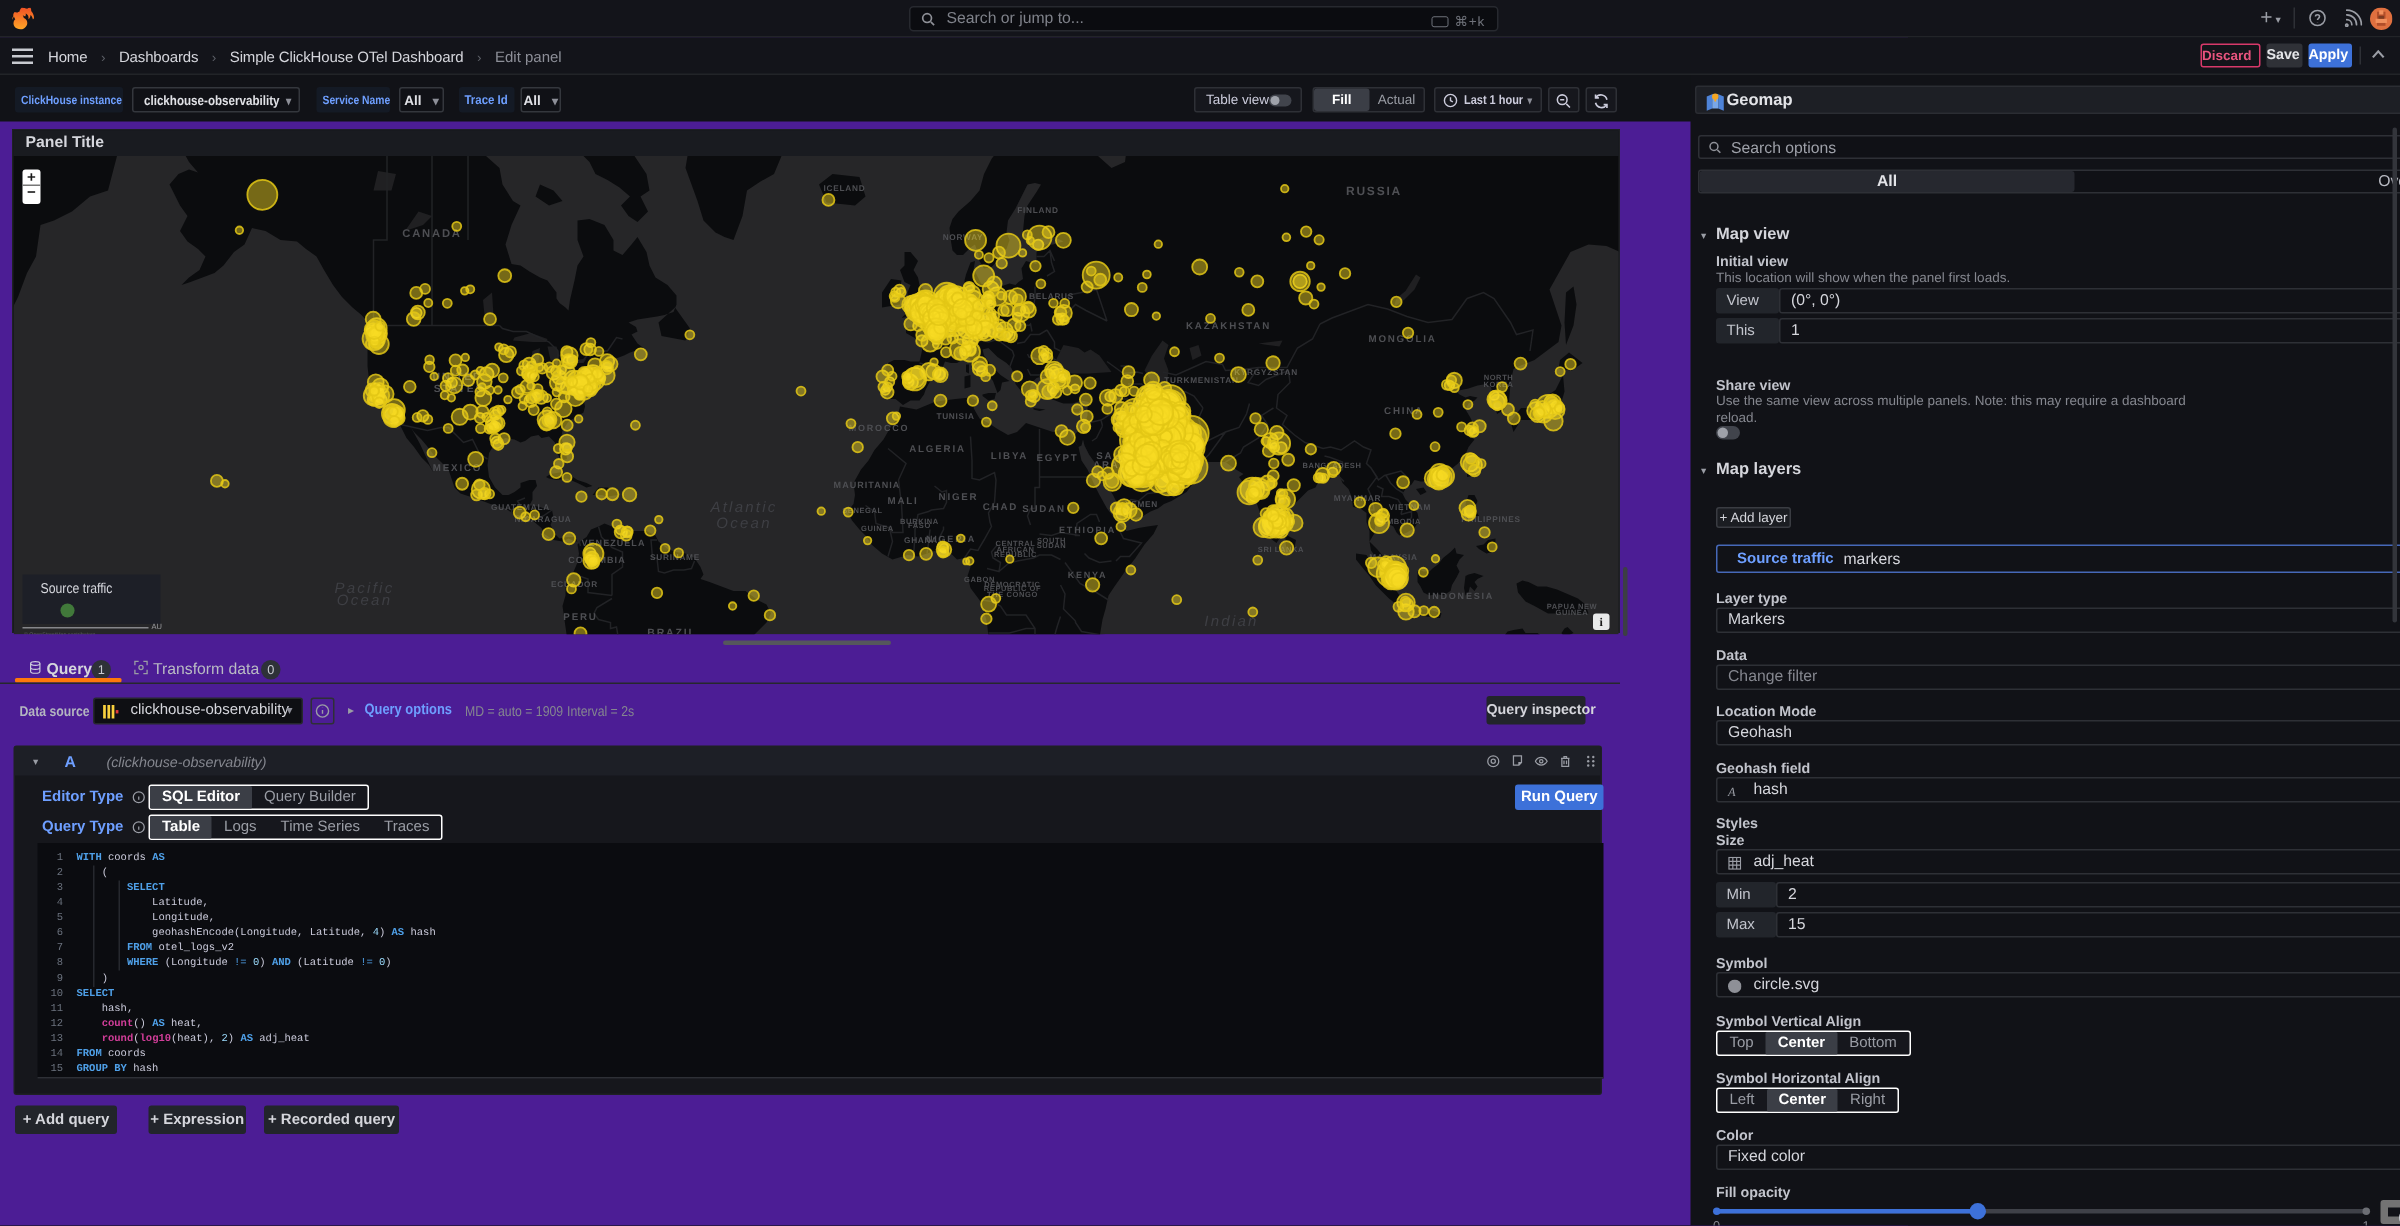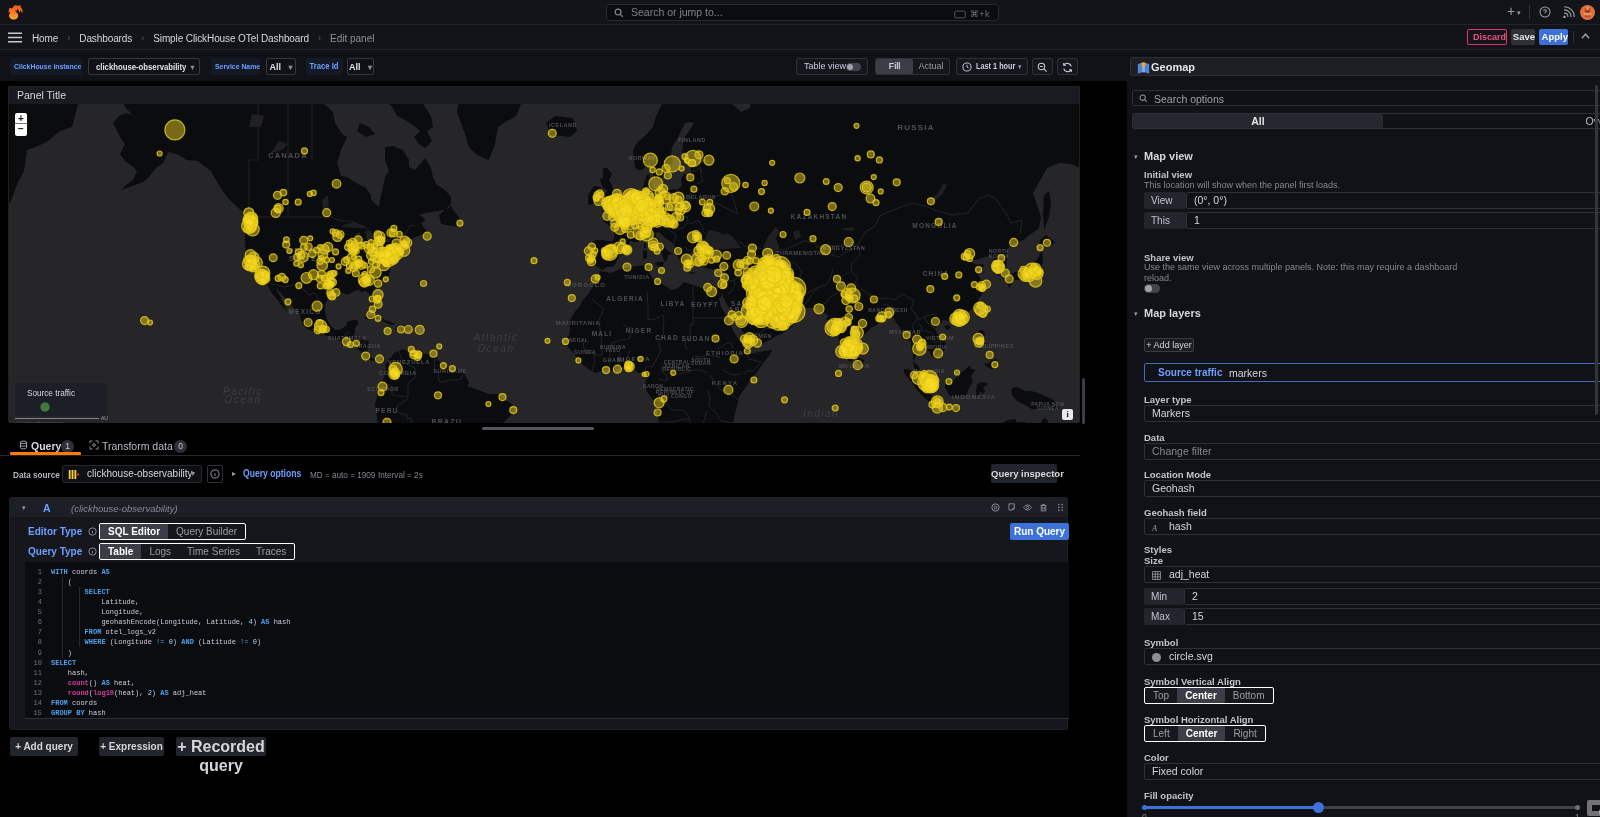--- a/index.html
+++ b/index.html
@@ -1,37 +1,37 @@
 <!DOCTYPE html>
 <html><head><meta charset="utf-8"><style>
 *{margin:0;padding:0;box-sizing:border-box}
 html,body{width:1600px;height:817px;background:#111217;font-family:"Liberation Sans",sans-serif;color:#ccccdc;overflow:hidden}
 .abs{position:absolute}
-#page{position:relative;width:1272px;height:817px;background:#000000}
+#page{position:relative;width:1272px;height:817px;background:#4c1d95}
 .bar{position:absolute;left:0;width:1600px;background:#13141a}
 .b1{top:0;height:25px;border-bottom:1px solid #222428}
 .b2{top:25px;height:25px;border-bottom:1px solid #222428}
 .b3{top:50px;height:31px;background:#111217}
 .srch{position:absolute;left:606px;top:4px;width:393px;height:17px;background:#0b0c10;border:1px solid #27292f;border-radius:3px;color:#7f828a;font-size:10.5px;line-height:15px;padding-left:24px}
 .kbd{position:absolute;right:8px;top:2px;color:#6f727a;font-size:9px;letter-spacing:.5px}
 .crumb{font-size:10px;font-weight:400;color:#d5d6dc;letter-spacing:-0.1px}
 .crumb.dim{color:#8d8f98;font-weight:400;letter-spacing:0}
 .sep{color:#5d6068;font-size:9px;font-weight:400;margin:0 0px}
 .chip{position:absolute;top:8px;height:17px;border-radius:2px;font-size:8.5px;line-height:17px;white-space:nowrap;text-align:center}
 .chiplab{background:#141a25;color:#6e9fff;font-weight:700}
 .chipval{background:#101116;border:1px solid #34373d;color:#e0e1e6;font-weight:700;font-size:9px}
 .cv{color:#8d8f98;font-size:8px;margin-left:5px}
 .sq{display:inline-block;transform:scaleX(.86);transform-origin:0 50%;font-style:normal;white-space:nowrap}
 .sqc{display:inline-block;transform:scaleX(.9);transform-origin:50% 50%;font-style:normal;white-space:nowrap}
 .tbtn{position:absolute;top:8px;height:17px;background:#16171d;border:1px solid #2e3036;border-radius:2px;color:#ccccdc;font-size:9px;white-space:nowrap}
 .seg{display:inline-block;height:100%;line-height:17px;padding:0 9px;color:#9a9da5;font-weight:500}
-.seg.on{background:#3b3e46;color:#fff;border-radius:2px;font-weight:400}
-.btn{position:absolute;border-radius:2px;font-weight:600;text-align:right}
+.seg.on{background:#3b3e46;color:#fff;border-radius:2px;font-weight:700}
+.btn{position:absolute;border-radius:2px;font-weight:600;text-align:left}
 .panel{position:absolute;background:#111217}
-.ptitle{position:absolute;left:0;top:0;width:100%;height:17px;background:#191b20;font-size:10.5px;font-weight:400;color:#d5d6dc;line-height:17px;padding-left:8px}
+.ptitle{position:absolute;left:0;top:0;width:100%;height:17px;background:#191b20;font-size:10.5px;font-weight:700;color:#d5d6dc;line-height:17px;padding-left:8px}
 .code{font-family:"Liberation Mono",monospace;font-size:7px;line-height:10.06px;white-space:pre}
 .k{color:#4fa0e8;font-weight:700}.f{color:#d33e9a;font-weight:700}.n{color:#9cdcfe}.o{color:#4fa0e8}
 .ln{color:#6b727e;display:inline-block;width:26px;text-align:right;padding-right:9px}
 .tog{position:absolute;width:18px;height:10px;border-radius:6px;background:#41444c}
 .tog i{position:absolute;left:1px;top:1px;width:8px;height:8px;border-radius:50%;background:#9fa2aa}
 .sgrp{position:absolute;height:17px;border:1px solid #ffffff;border-radius:2px;background:#16171d;font-size:10px;display:flex}
 .sgrp span{padding:0 8px;line-height:15px;color:#9a9da5;font-weight:500}
 .sgrp span.on{background:#3b3e46;color:#fff;font-weight:700;border-radius:1px}
 </style></head><body>
 <div id="page">
@@ -1722,21 +1722,21 @@
       <div class="sgrp" style="left:89px;top:45px">
         <span class="on">Table</span>
         <span>Logs</span>
         <span>Time Series</span>
         <span>Traces</span>
       </div>
       <div class="abs code" style="left:15px;top:64px;width:1044px;height:157px;background:#0b0c10;border-bottom:1px solid #2e3036;padding-top:5px"><div><span class="ln">1</span><span class="k">WITH</span> coords <span class="k">AS</span></div><div><span class="ln">2</span>    (</div><div><span class="ln">3</span>        <span class="k">SELECT</span></div><div><span class="ln">4</span>            Latitude,</div><div><span class="ln">5</span>            Longitude,</div><div><span class="ln">6</span>            geohashEncode(Longitude, Latitude, <span class="n">4</span>) <span class="k">AS</span> hash</div><div><span class="ln">7</span>        <span class="k">FROM</span> otel_logs_v2</div><div><span class="ln">8</span>        <span class="k">WHERE</span> (Longitude <span class="o">!=</span> <span class="n">0</span>) <span class="k">AND</span> (Latitude <span class="o">!=</span> <span class="n">0</span>)</div><div><span class="ln">9</span>    )</div><div><span class="ln">10</span><span class="k">SELECT</span></div><div><span class="ln">11</span>    hash,</div><div><span class="ln">12</span>    <span class="f">count</span>() <span class="k">AS</span> heat,</div><div><span class="ln">13</span>    <span class="f">round</span>(<span class="f">log10</span>(heat), <span class="n">2</span>) <span class="k">AS</span> adj_heat</div><div><span class="ln">14</span><span class="k">FROM</span> coords</div><div><span class="ln">15</span><span class="k">GROUP BY</span> hash</div><div class="abs" style="left:36.5px;top:15px;width:1px;height:81px;background:#26282e"></div><div class="abs" style="left:53.5px;top:25px;width:1px;height:60px;background:#26282e"></div></div>
     </div>
     <div class="abs" style="left:10px;top:737px;width:68px;height:19px;background:#22252b;border-radius:2px;color:#d5d6dc;font-size:10px;font-weight:600;line-height:19px;text-align:center">+ Add query</div>
     <div class="abs" style="left:99px;top:737px;width:65px;height:19px;background:#22252b;border-radius:2px;color:#d5d6dc;font-size:10px;font-weight:600;line-height:19px;text-align:center">+ Expression</div>
-    <div class="abs" style="left:176px;top:737px;width:90px;height:19px;background:#22252b;border-radius:2px;color:#d5d6dc;font-size:16px;font-weight:600;line-height:19px;text-align:center">+ Recorded query</div>
+    <div class="abs" style="left:176px;top:737px;width:90px;height:19px;background:#22252b;border-radius:2px;color:#d5d6dc;font-size:10px;font-weight:600;line-height:19px;text-align:center">+ Recorded query</div>
     <div class="abs" style="left:1127px;top:50px;width:513px;height:767px;background:#111217">
       <div class="abs" style="left:3px;top:7px;width:503px;height:19px;background:#1d1f25;border:1px solid #2b2d33;border-radius:2px">
 <svg class="abs" style="left:6px;top:3px" width="13" height="13" viewBox="0 0 16 16">
           <path d="M1 4l4.5-1.8V14L1 15.8zM10.5 2.2L15 4v11.8l-4.5-1.8z" fill="#4e83d8"></path>
           <path d="M5.5 2.2l5-0 0 11.8-5 0z" fill="#79a7e8"></path>
           <circle cx="8" cy="4.2" r="2.6" fill="#f5a623"></circle>
           <path d="M8 4.2l0 4" stroke="#f5a623" stroke-width="1.5"></path>
         </svg>
 <div class="abs" style="left:20px;top:3px;font-size:11px;font-weight:700;color:#e3e4e8">Geomap</div>
 <div class="abs" style="left:470px;top:6px;color:#9a9da5;font-size:8px">▾</div>

